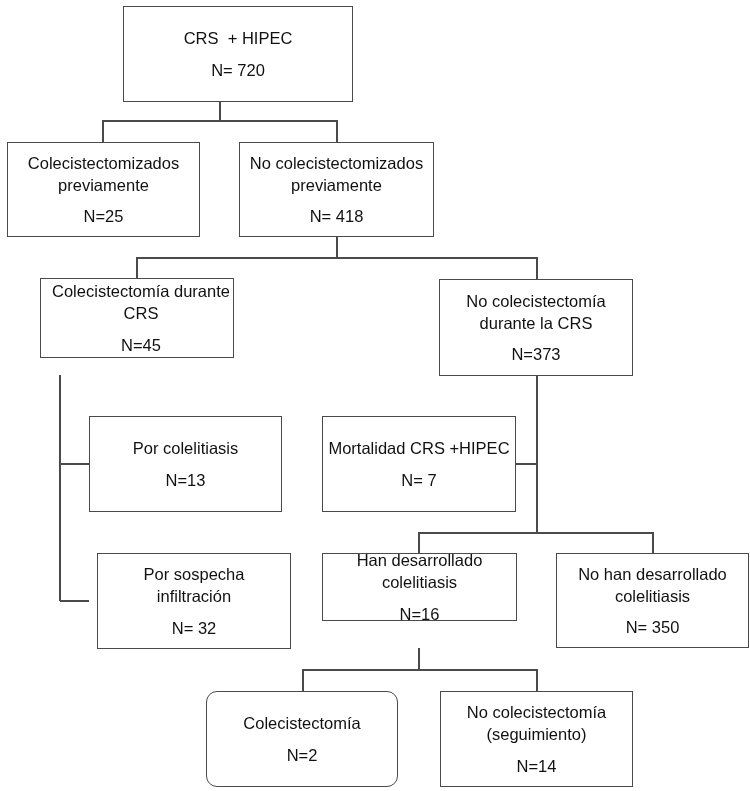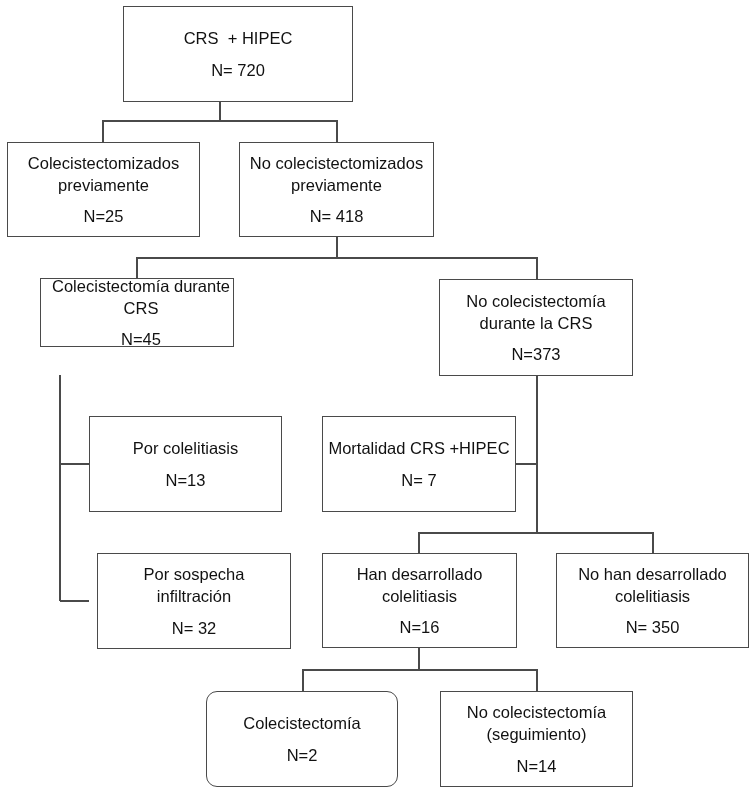--- a/index.html
+++ b/index.html
@@ -40,26 +40,26 @@
     white-space: pre-wrap;
   }
   .box-n {
     margin-top: 9px;
     white-space: pre;
   }
   
   .b0  { left:123px; top:6px;   width:230px; height:96px; }
   .b1  { left:7px;   top:142px; width:193px; height:95px; }
   .b2  { left:239px; top:142px; width:195px; height:95px; }
-  .b3  { left:40px;  top:278px; width:194px; height:69px;padding-left:8px; }
+  .b3  { left:40px;  top:278px; width:194px; height:80px;padding-left:8px; }
   .b4  { left:439px; top:279px; width:194px; height:97px; }
   .b5  { left:89px;  top:416px; width:193px; height:96px;align-items:center; }
   .b6  { left:322px; top:416px; width:194px; height:96px; }
   .b7  { left:89px;  top:553px; width:194px; height:96px;margin-left:8px; }
-  .b8  { left:322px; top:553px; width:195px; height:95px; }
+  .b8  { left:322px; top:553px; width:195px; height:68px; }
   .b9  { left:556px; top:553px; width:193px; height:95px; }
   .b10 { left:206px; top:691px; width:192px; height:96px;border-radius:11px; }
   .b11 { left:440px; top:691px; width:193px; height:96px; }
 </style>
 </head>
 <body>
 
 <div class="canvas">
 
   <svg class="connectors" viewBox="0 0 750 791" xmlns="http://www.w3.org/2000/svg" fill="none" stroke="#4a4a4a" stroke-width="2">

